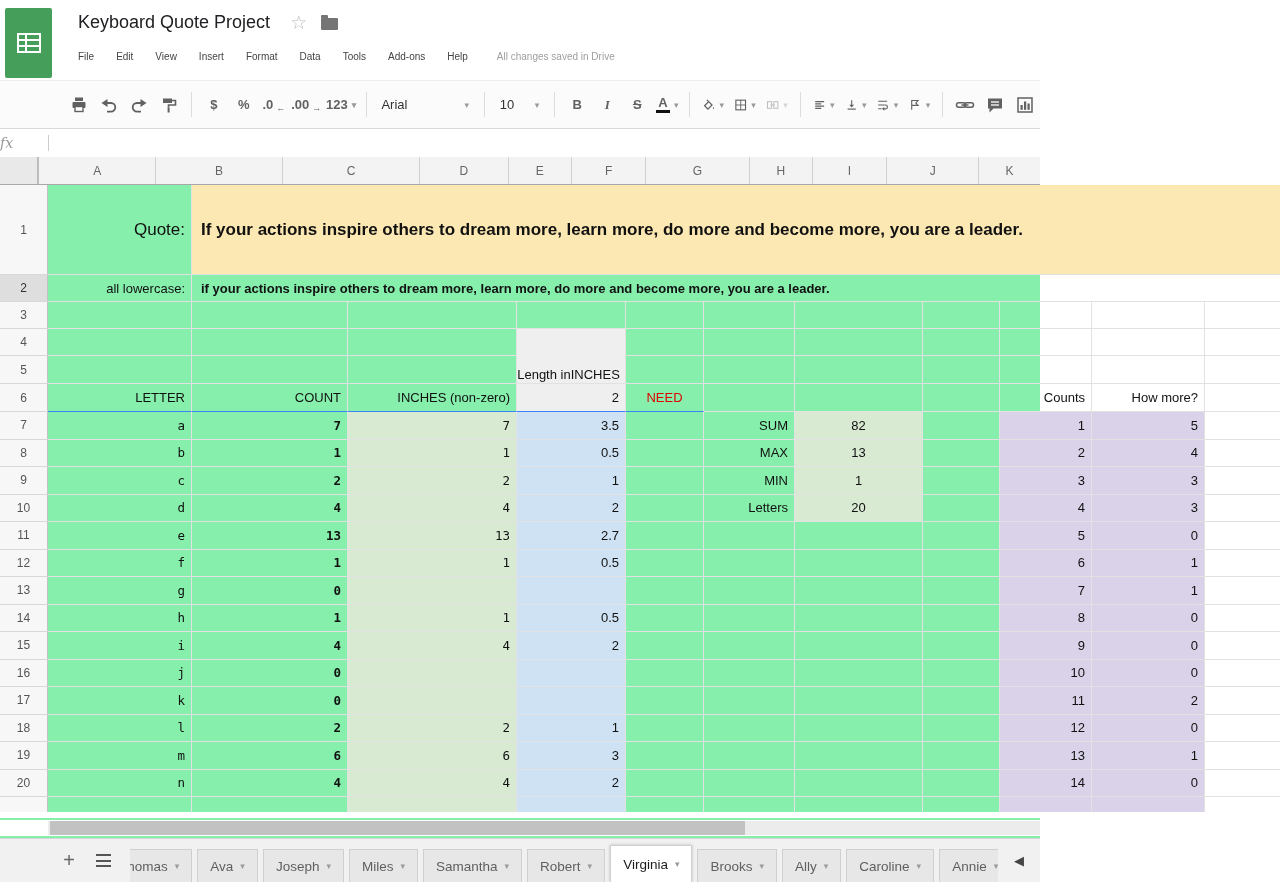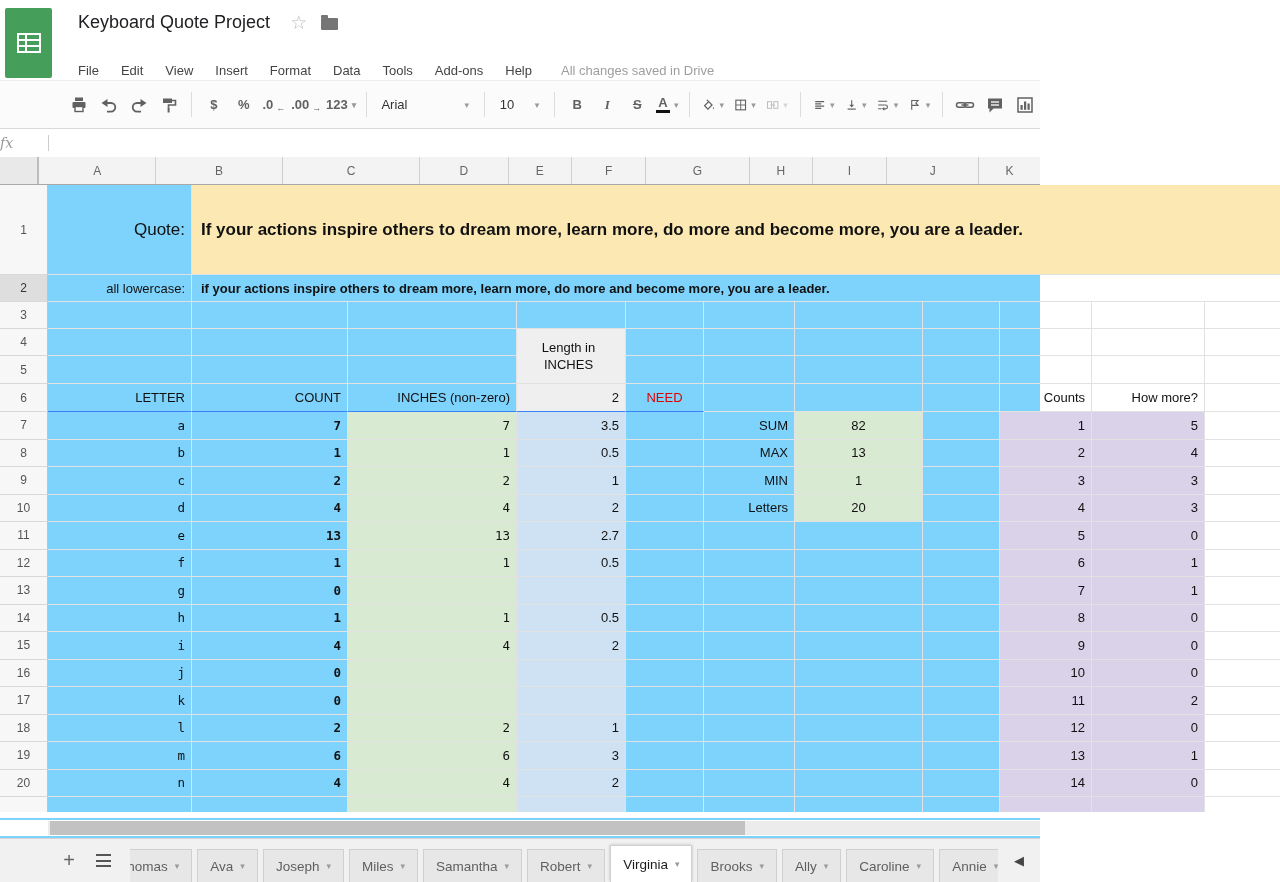--- a/index.html
+++ b/index.html
@@ -1,30 +1,30 @@
 <!DOCTYPE html>
 <html><head>
 <meta charset="utf-8">
 <style>
   * { box-sizing: border-box; margin: 0; padding: 0; }
   html,body { width:1280px; height:882px; overflow:hidden; background:#fff;
     font-family:"Liberation Sans", sans-serif; -webkit-font-smoothing:antialiased; }
-  .app { position:relative; width:1040px; height:882px; background:#7dd3fc; }
+  .app { position:relative; width:1040px; height:882px; background:#86efac; }
 
   
   .tophead { position:relative; height:80px; background:#fff; }
   .logo { position:absolute; left:5px; top:8px; width:47px; height:70px;
     background:#459e5a; border-radius:2px; display:flex; align-items:center; justify-content:center; }
   .title-row { position:absolute; left:78px; top:12px; display:flex; align-items:center; gap:14px; }
   .doc-title { font-size:18px; color:#202124; }
   .star { font-size:19px; color:#b9b9b9; line-height:1; margin-left:6px; }
   .folder { width:17px; height:12px; background:#757575; border-radius:1px; position:relative; margin-top:2px; }
   .folder:before { content:""; position:absolute; top:-3px; left:0; width:7px; height:3px;
     background:#757575; border-radius:1px 1px 0 0; }
-  .menu-row { position:absolute; left:78px; top:48px; display:flex; align-items:center; font-size:13px; color:#444;margin-top:12px; }
+  .menu-row { position:absolute; left:78px; top:48px; display:flex; align-items:center; font-size:10px; color:#444; }
   .menu-item { padding:3px 11px; cursor:pointer; }
   .menu-item:first-child { padding-left:0; }
   .save-status { margin-left:18px; color:#9e9e9e; }
 
   
   .toolbar { height:49px; background:#fbfbfb; border-top:1px solid #ededed; border-bottom:1px solid #d9d9d9;
     display:flex; align-items:center; padding-left:64px; color:#616161; }
   .tbtn { height:28px; min-width:30px; padding:0 5px; display:flex; align-items:center; justify-content:center;
     border-radius:2px; gap:2px; }
   .tbtn.text { font-size:13px; font-weight:bold; color:#616161; }
@@ -69,21 +69,21 @@
   .tl { padding-left:9px; }
   .r1 { height:90px; } .r27 { height:27px; } .r28 { height:28px; } .rdata { height:27.5px; }
   .r4 { position:relative; z-index:2; }
   .bg-yellow{background:#fce8b2} .bg-green{background:#d9ead3} .bg-blue{background:#cfe2f3}
   .bg-purple{background:#d9d2e9} .bg-gray{background:#efefef}
   .quote-size { font-size:17px; }
   .mono { font-family:"DejaVu Sans Mono",monospace; font-size:12.5px; }
   .bold { font-weight:bold; }
   .need { color:#e00000; }
   .thick { border-bottom:1px solid #3b82f6; }
-  .lenhdr { height:55px; flex-direction:column; justify-content:center;
+  .lenhdr { height:55px; flex-direction:row; align-items:flex-end; justify-content:center;
     line-height:17px; padding-right:5px; position:relative; z-index:3; }
   .partial { height:15px; }
   .partial .c, .partial .rh { border-bottom:none; }
 
   
   .belowgrid { height:6px; background:#fff; }
   .hscroll { position:relative; height:16px; background:#fff; margin-top:2px; }
   .hscroll .track { position:absolute; left:48px; right:0; top:1px; height:14px; background:#ececec; }
   .hscroll .thumb { position:absolute; left:50px; top:1px; width:695px; height:14px; background:#c2c2c2; }
   .tabbar { position:absolute; left:0; right:0; bottom:0; height:44px; background:#f1f1f1;

